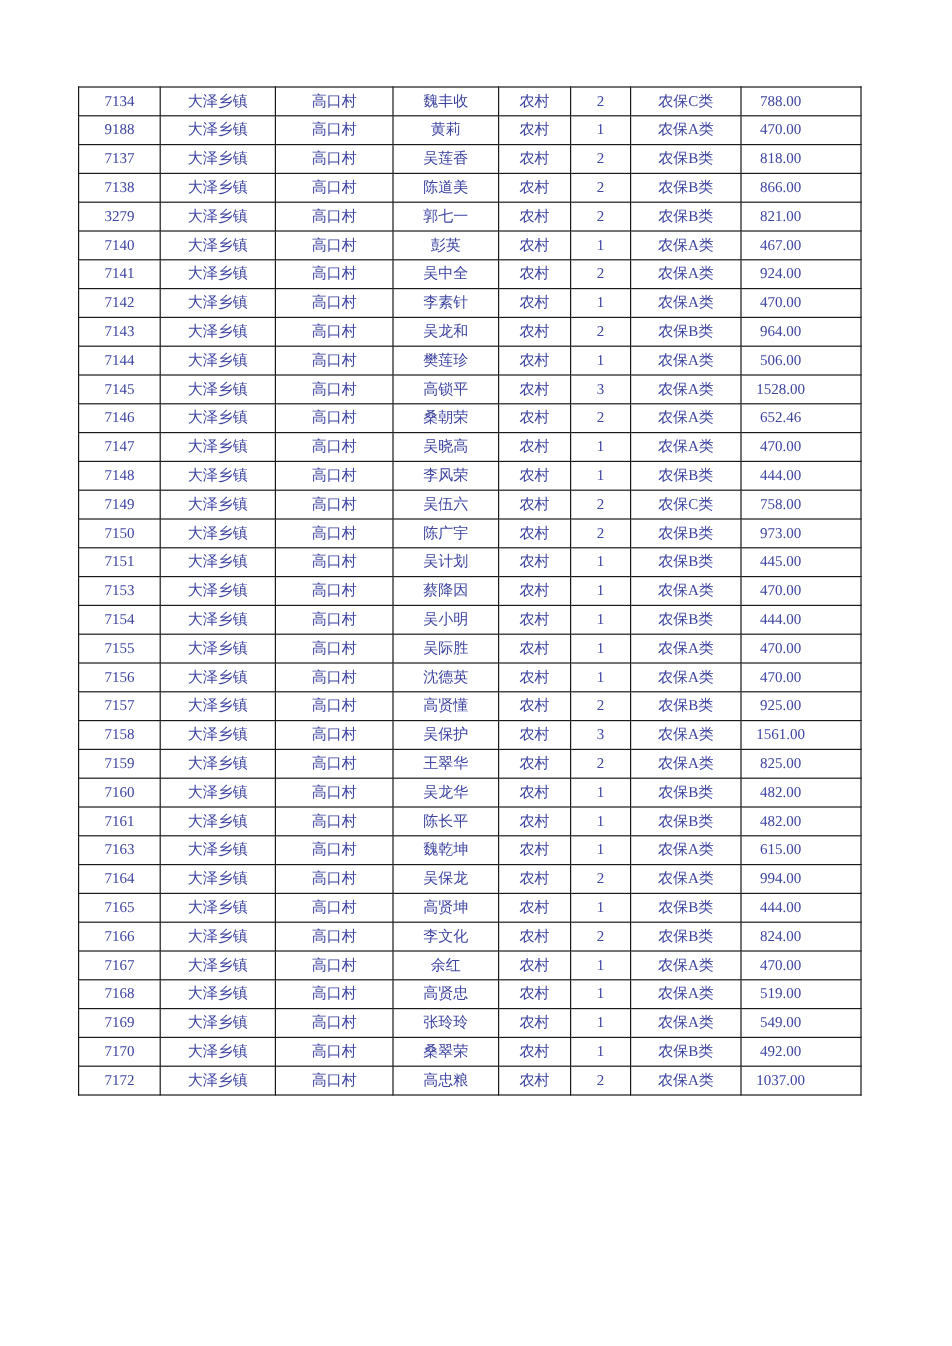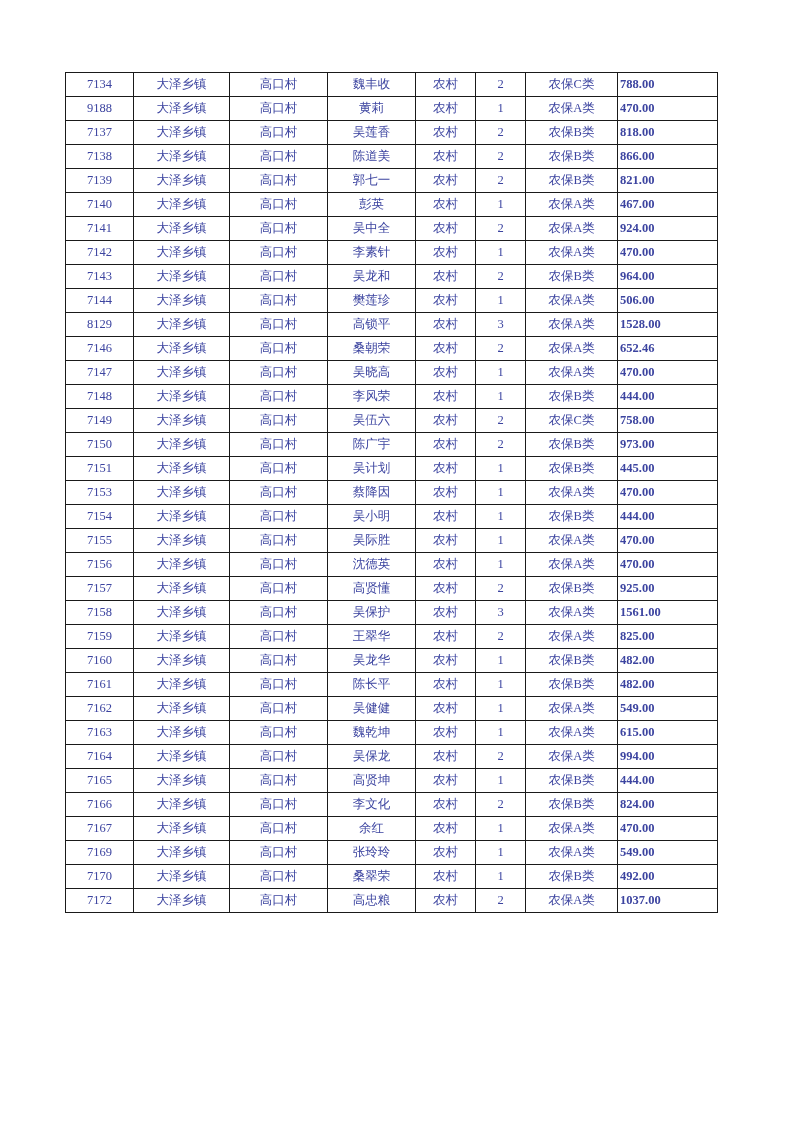--- a/index.html
+++ b/index.html
@@ -36,23 +36,22 @@
   }
   table.records col.c0 { width: 68px; }
   table.records col.c1 { width: 96px; }
   table.records col.c2 { width: 98px; }
   table.records col.c3 { width: 88px; }
   table.records col.c4 { width: 60px; }
   table.records col.c5 { width: 50px; }
   table.records col.c6 { width: 92px; }
   table.records col.c7 { width: 100px; }
   table.records td.amount {
-    text-align: left;
+    text-align: center;
     padding-right: 36px;
-    font-weight: bold;
   }
 </style>
 </head>
 <body>
 
 <div class="sheet">
   <table class="records">
     <colgroup>
       <col class="c0">
         <col class="c1">
@@ -98,21 +97,21 @@
           <td>7138</td>
           <td>大泽乡镇</td>
           <td>高口村</td>
           <td>陈道美</td>
           <td>农村</td>
           <td>2</td>
           <td>农保B类</td>
           <td class="amount">866.00</td>
         </tr>
         <tr>
-          <td>7139</td>
+          <td>3279</td>
           <td>大泽乡镇</td>
           <td>高口村</td>
           <td>郭七一</td>
           <td>农村</td>
           <td>2</td>
           <td>农保B类</td>
           <td class="amount">821.00</td>
         </tr>
         <tr>
           <td>7140</td>
@@ -158,21 +157,21 @@
           <td>7144</td>
           <td>大泽乡镇</td>
           <td>高口村</td>
           <td>樊莲珍</td>
           <td>农村</td>
           <td>1</td>
           <td>农保A类</td>
           <td class="amount">506.00</td>
         </tr>
         <tr>
-          <td>8129</td>
+          <td>7145</td>
           <td>大泽乡镇</td>
           <td>高口村</td>
           <td>高锁平</td>
           <td>农村</td>
           <td>3</td>
           <td>农保A类</td>
           <td class="amount">1528.00</td>
         </tr>
         <tr>
           <td>7146</td>
@@ -318,30 +317,20 @@
           <td>7161</td>
           <td>大泽乡镇</td>
           <td>高口村</td>
           <td>陈长平</td>
           <td>农村</td>
           <td>1</td>
           <td>农保B类</td>
           <td class="amount">482.00</td>
         </tr>
         <tr>
-          <td>7162</td>
-          <td>大泽乡镇</td>
-          <td>高口村</td>
-          <td>吴健健</td>
-          <td>农村</td>
-          <td>1</td>
-          <td>农保A类</td>
-          <td class="amount">549.00</td>
-        </tr>
-        <tr>
           <td>7163</td>
           <td>大泽乡镇</td>
           <td>高口村</td>
           <td>魏乾坤</td>
           <td>农村</td>
           <td>1</td>
           <td>农保A类</td>
           <td class="amount">615.00</td>
         </tr>
         <tr>
@@ -376,20 +365,30 @@
         </tr>
         <tr>
           <td>7167</td>
           <td>大泽乡镇</td>
           <td>高口村</td>
           <td>余红</td>
           <td>农村</td>
           <td>1</td>
           <td>农保A类</td>
           <td class="amount">470.00</td>
+        </tr>
+        <tr>
+          <td>7168</td>
+          <td>大泽乡镇</td>
+          <td>高口村</td>
+          <td>高贤忠</td>
+          <td>农村</td>
+          <td>1</td>
+          <td>农保A类</td>
+          <td class="amount">519.00</td>
         </tr>
         <tr>
           <td>7169</td>
           <td>大泽乡镇</td>
           <td>高口村</td>
           <td>张玲玲</td>
           <td>农村</td>
           <td>1</td>
           <td>农保A类</td>
           <td class="amount">549.00</td>

